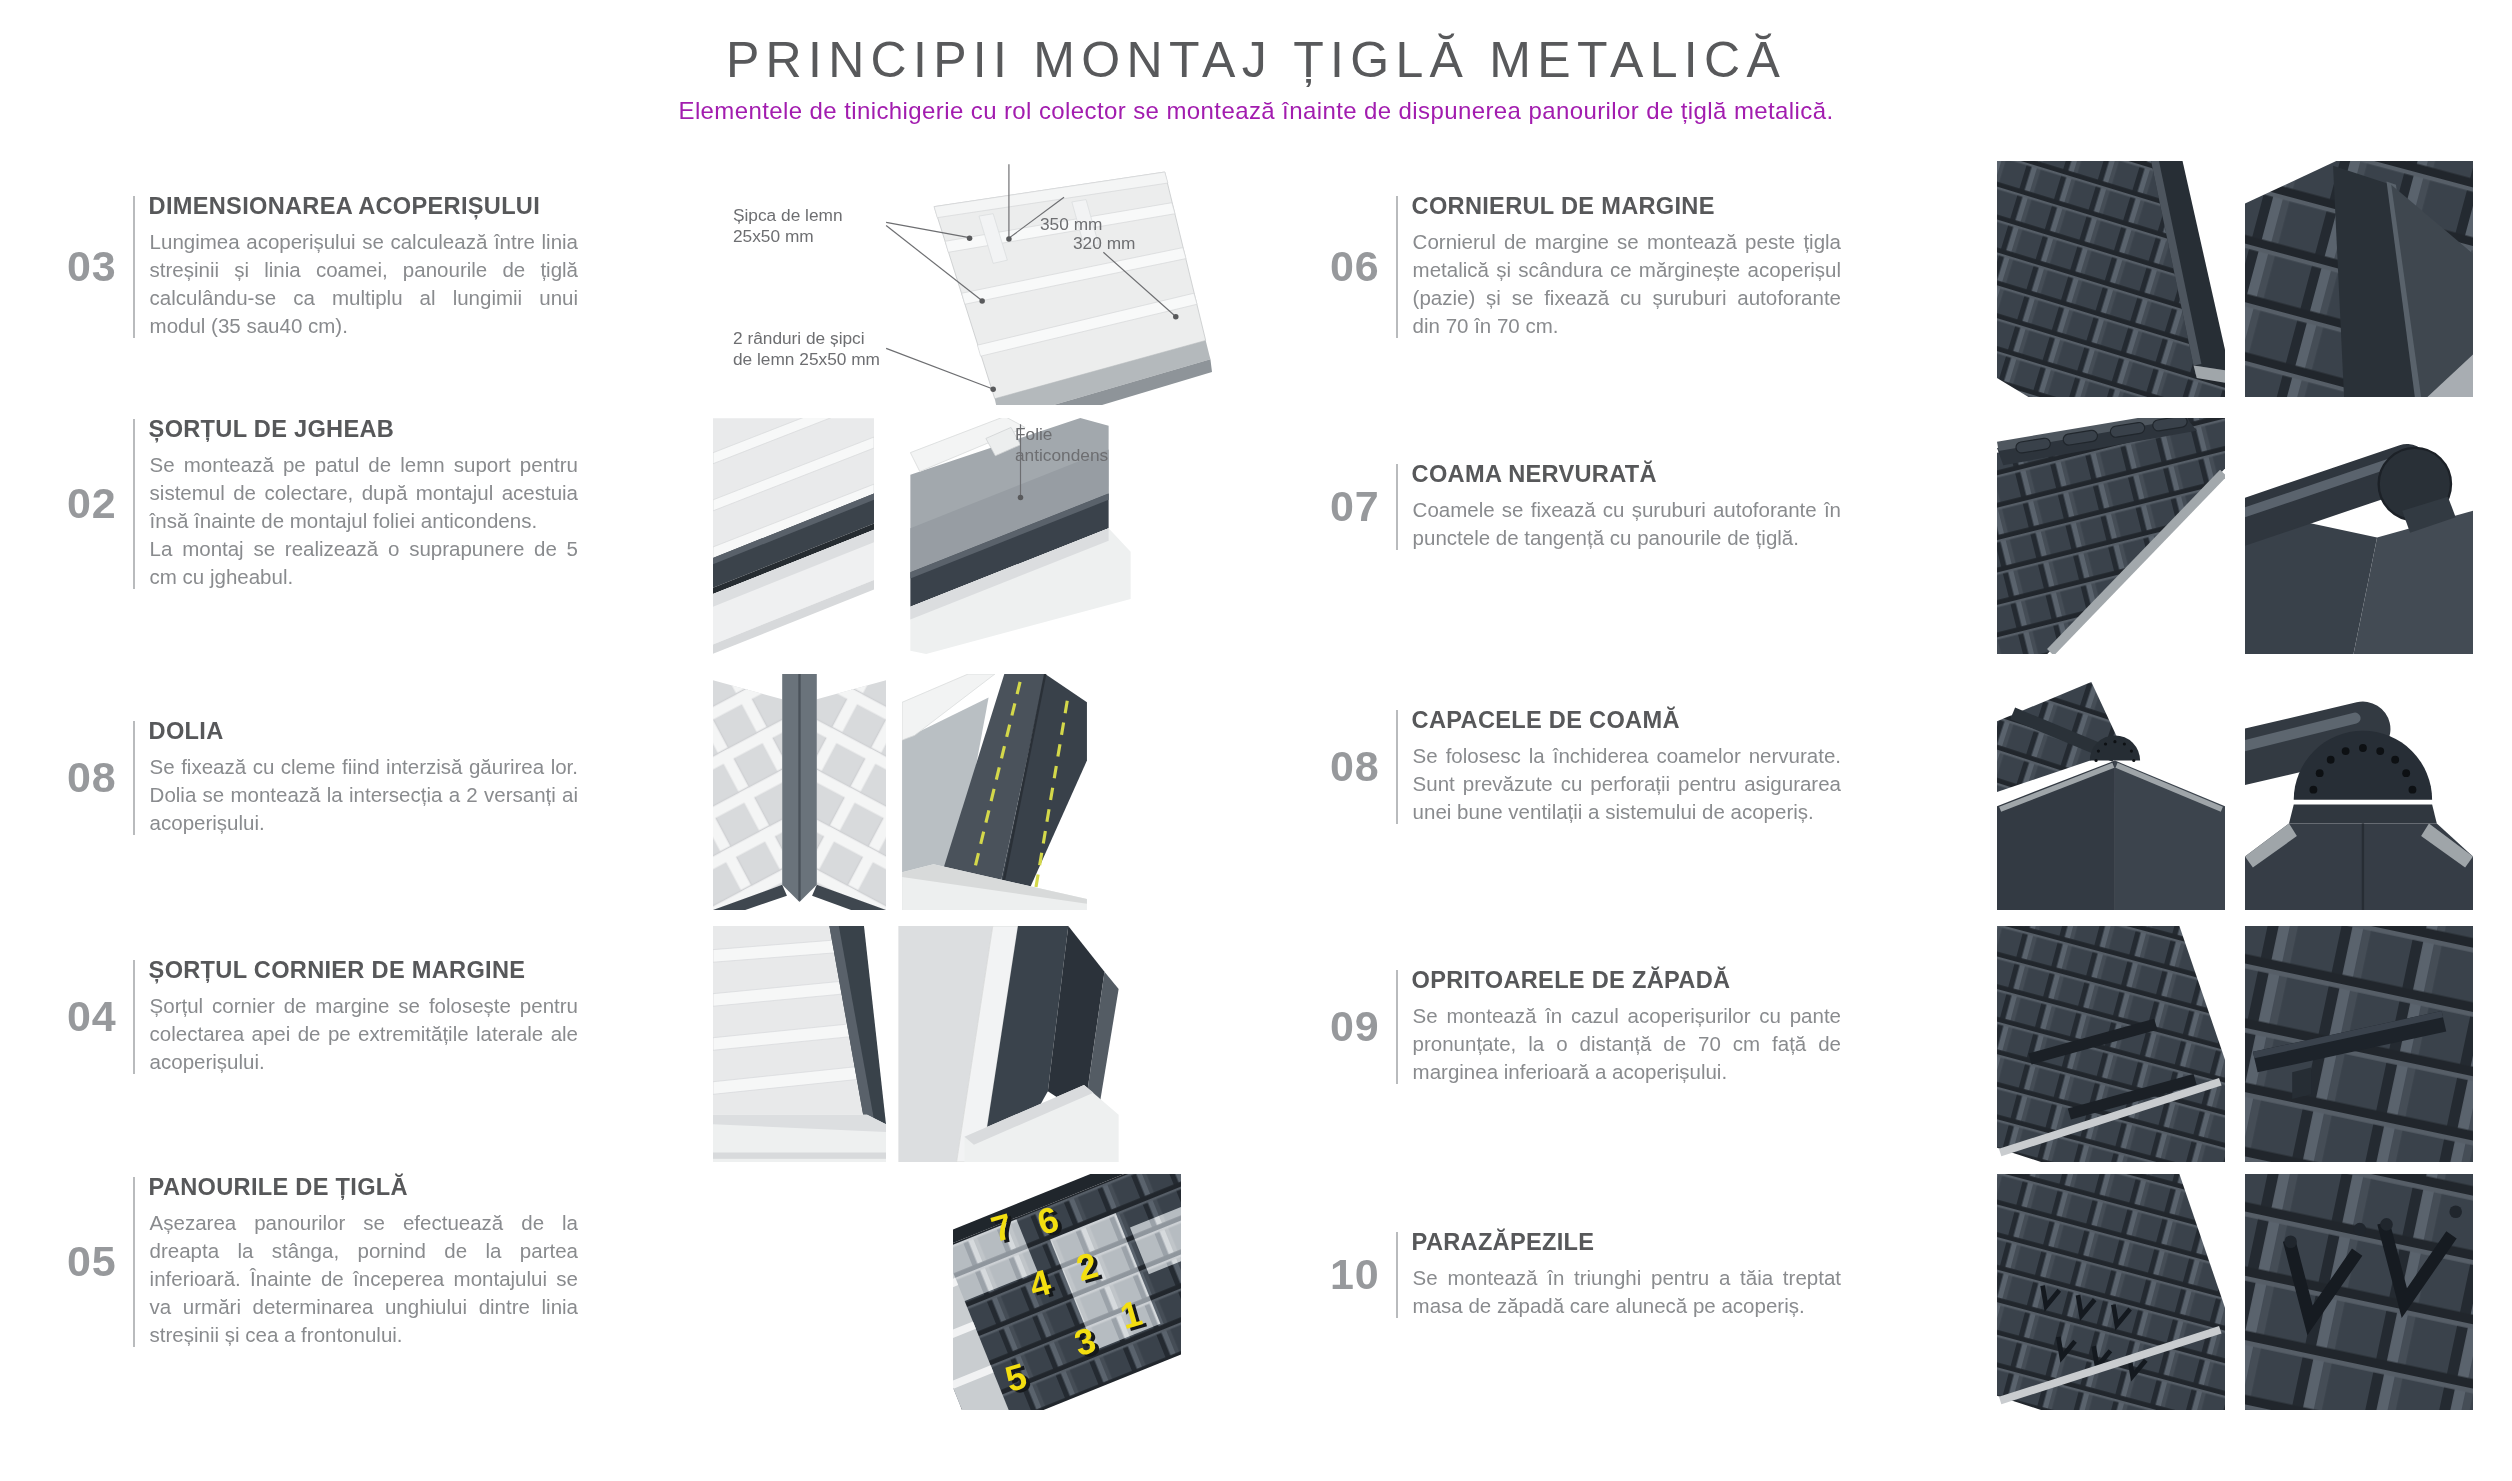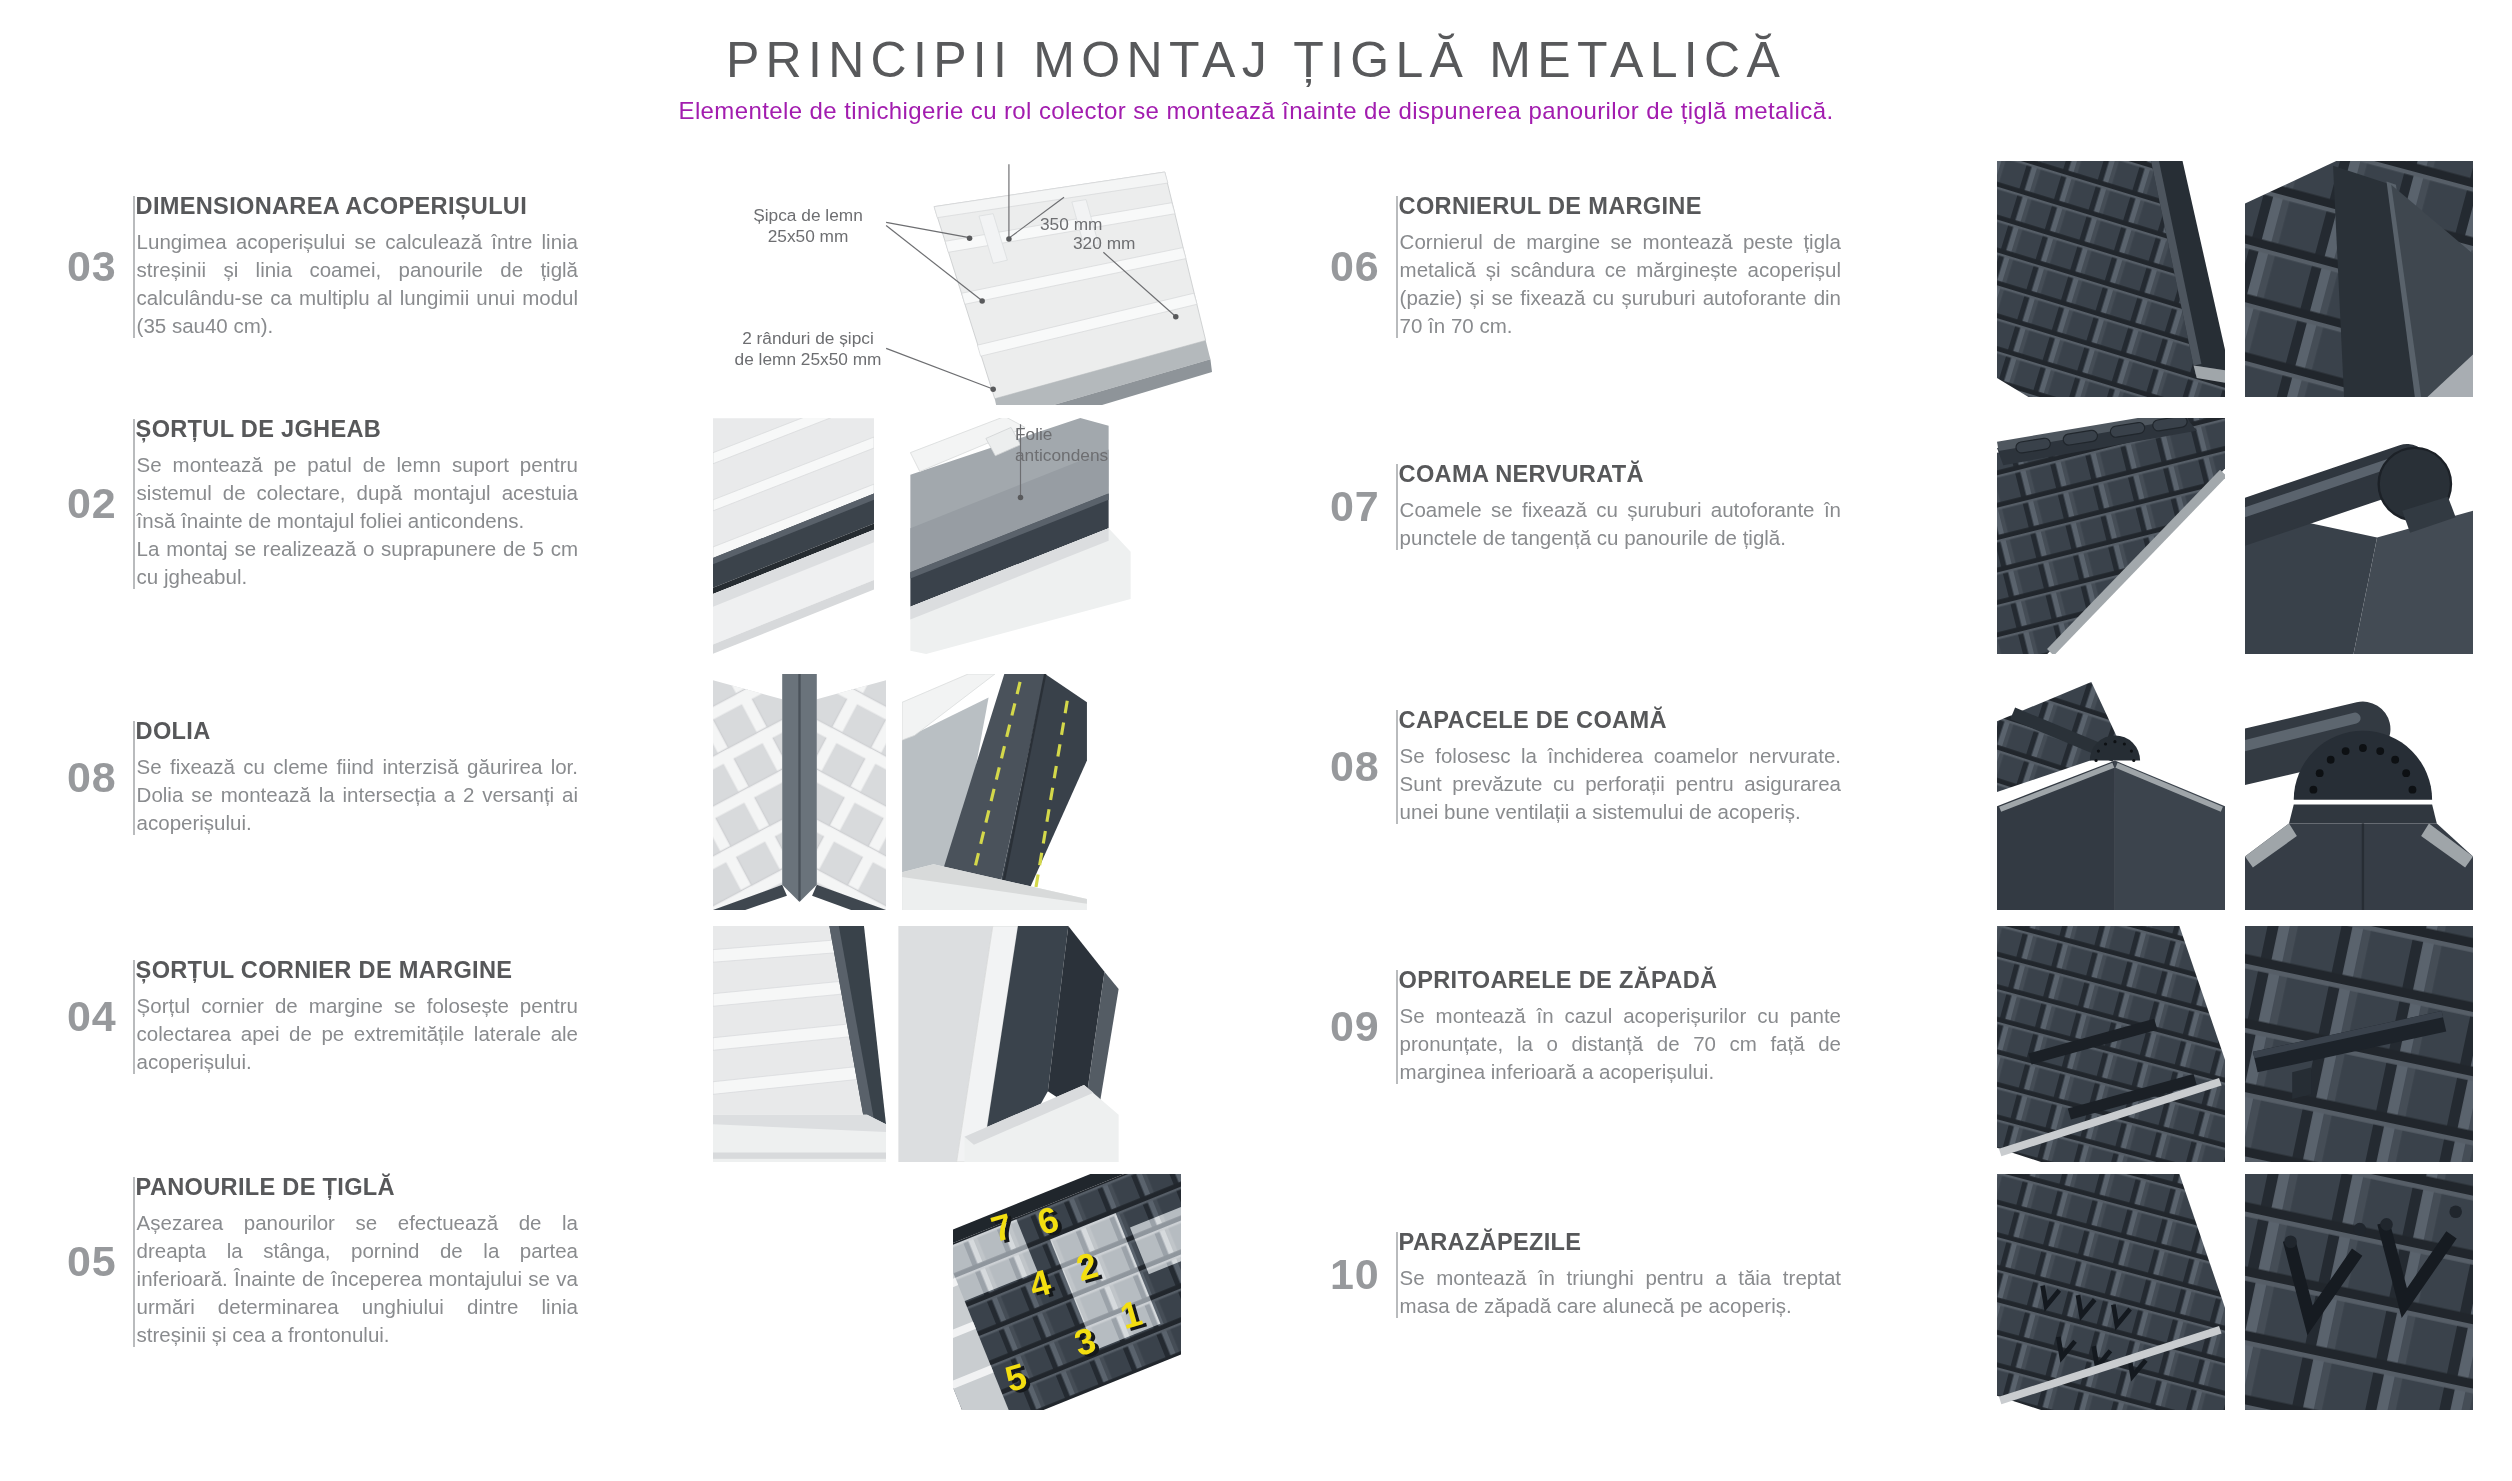--- a/index.html
+++ b/index.html
@@ -6,28 +6,28 @@
   .canvas{position:relative;width:2512px;height:1482px;background:#ffffff;overflow:hidden;
           font-family:"Liberation Sans",sans-serif;color:#808285;}
   
   .hdr{position:absolute;left:0;top:0;width:100%;text-align:center;margin-top:17px;}
   .hdr-title{margin:0;padding-top:14px;font-size:50px;font-weight:400;letter-spacing:6.3px;color:#58595b;}
   .hdr-sub{margin:7.9px 0 0 0;font-size:24px;font-weight:400;color:#a21caf;letter-spacing:0.4px;}
   
   .step{position:absolute;display:flex;align-items:center;width:512px;}
   .step-num{flex:none;width:66px;font-size:43px;font-weight:bold;color:#97999c;letter-spacing:0.8px;}
   .step-rule{flex:none;width:1.6px;align-self:stretch;background:#b9bbbd;margin:3.2px 0;}
-  .step-text{flex:1;padding-left:1px;}
+  .step-text{flex:1;padding-left:14px;}
   .step-title{margin:0 0 7.9px 0;font-size:23.6px;font-weight:bold;color:#57585a;letter-spacing:0.3px;}
   .step-desc{margin:1px;font-size:20.5px;line-height:28px;color:#898b8e;text-align:justify;white-space:pre-line;}
   
   .img{position:absolute;background:#fff;}
   .img svg{display:block;}
   .diagram-label{position:absolute;font-size:17.3px;line-height:20.5px;color:#6d6e71;white-space:pre-line;}
-  .lbl-r{text-align:center;}
+  .lbl-r{text-align:left;}
   .panel-num{position:absolute;font-size:36px;font-weight:bold;color:#f3de10;
              text-shadow:3.2px 3.2px 0 #15181b;transform:rotate(-16deg);}
   .defs-holder{position:absolute;width:0;height:0;overflow:hidden;}
 </style>
 </head>
 <body>
 
 <div class="canvas">
 
   <svg class="defs-holder" aria-hidden="true">

